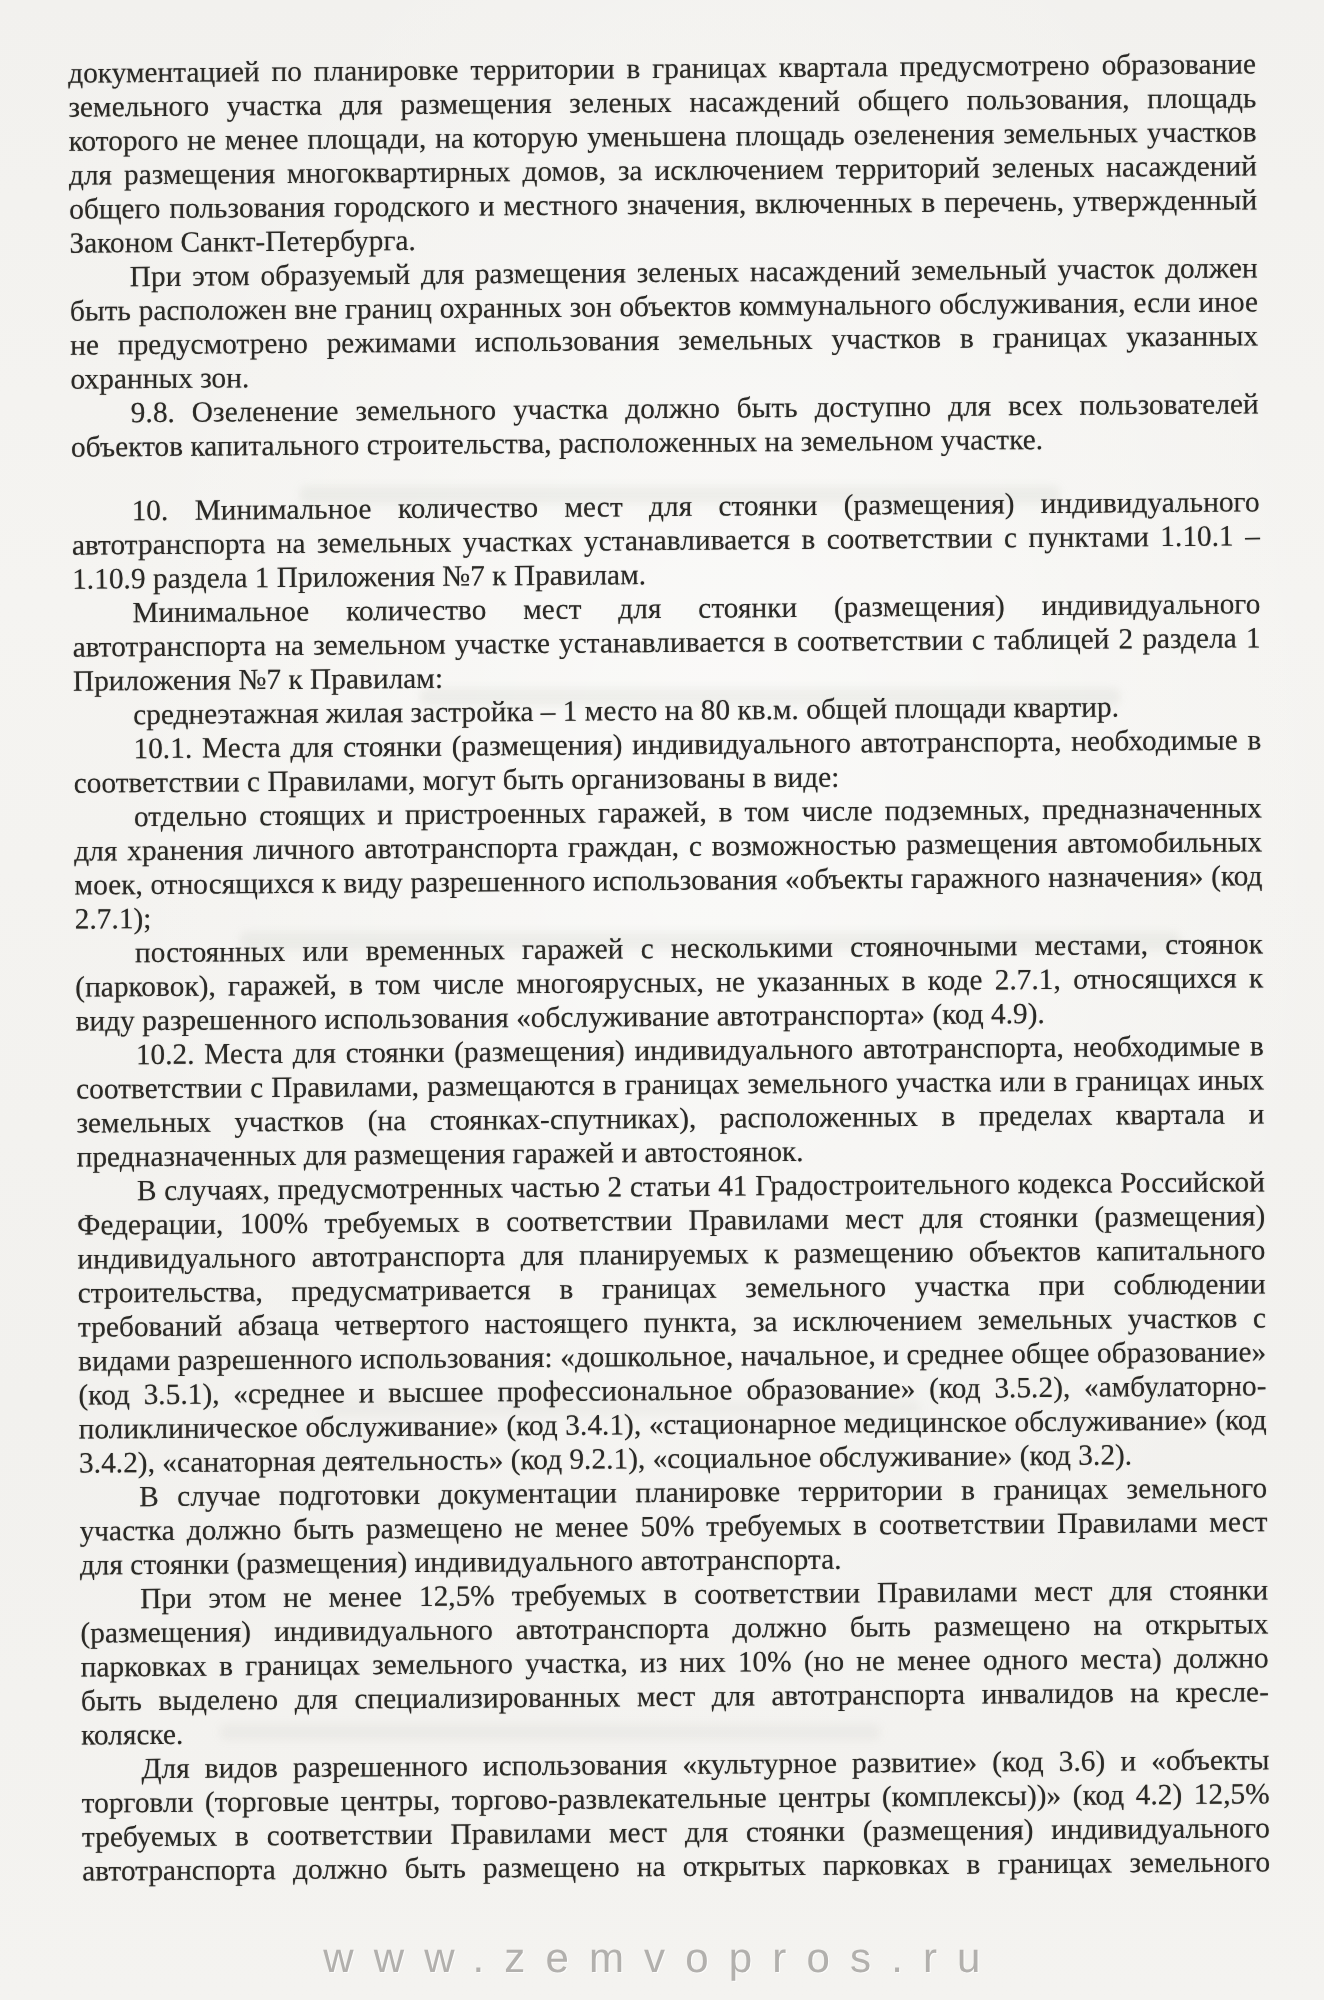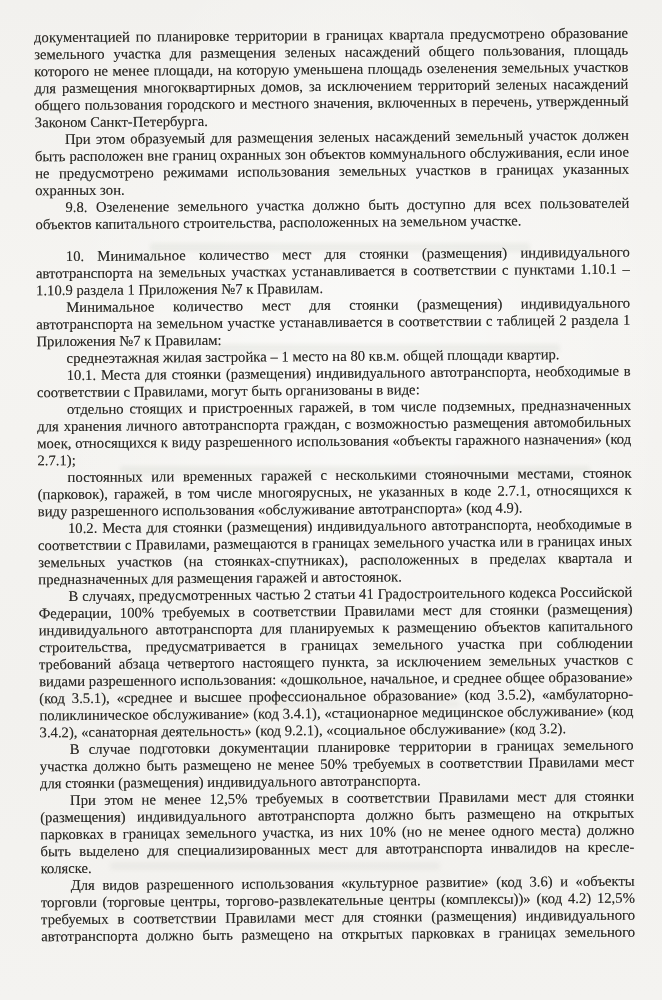--- a/index.html
+++ b/index.html
@@ -94,14 +94,15 @@
       <p class="para">отдельно стоящих и пристроенных гаражей, в том числе подземных, предназначенных для хранения личного автотранспорта граждан, с возможностью размещения автомобильных моек, относящихся к виду разрешенного использования «объекты гаражного назначения» (код 2.7.1);</p>
       <p class="para">постоянных или временных гаражей с несколькими стояночными местами, стоянок (парковок), гаражей, в том числе многоярусных, не указанных в коде 2.7.1, относящихся к виду разрешенного использования «обслуживание автотранспорта» (код 4.9).</p>
       <p class="para">10.2. Места для стоянки (размещения) индивидуального автотранспорта, необходимые в соответствии с Правилами, размещаются в границах земельного участка или в границах иных земельных участков (на стоянках-спутниках), расположенных в пределах квартала и предназначенных для размещения гаражей и автостоянок.</p>
       <p class="para">В случаях, предусмотренных частью 2 статьи 41 Градостроительного кодекса Российской Федерации, 100% требуемых в соответствии Правилами мест для стоянки (размещения) индивидуального автотранспорта для планируемых к размещению объектов капитального строительства, предусматривается в границах земельного участка при соблюдении требований абзаца четвертого настоящего пункта, за исключением земельных участков с видами разрешенного использования: «дошкольное, начальное, и среднее общее образование» (код 3.5.1), «среднее и высшее профессиональное образование» (код 3.5.2), «амбулаторно-поликлиническое обслуживание» (код 3.4.1), «стационарное медицинское обслуживание» (код 3.4.2), «санаторная деятельность» (код 9.2.1), «социальное обслуживание» (код 3.2).</p>
       <p class="para">В случае подготовки документации планировке территории в границах земельного участка должно быть размещено не менее 50% требуемых в соответствии Правилами мест для стоянки (размещения) индивидуального автотранспорта.</p>
       <p class="para">При этом не менее 12,5% требуемых в соответствии Правилами мест для стоянки (размещения) индивидуального автотранспорта должно быть размещено на открытых парковках в границах земельного участка, из них 10% (но не менее одного места) должно быть выделено для специализированных мест для автотранспорта инвалидов на кресле-коляске.</p>
       <p class="para justify-last">Для видов разрешенного использования «культурное развитие» (код 3.6) и «объекты торговли (торговые центры, торгово-развлекательные центры (комплексы))» (код 4.2) 12,5% требуемых в соответствии Правилами мест для стоянки (размещения) индивидуального автотранспорта должно быть размещено на открытых парковках в границах земельного</p>
     </div>
   </div>
 
+  <div class="watermark">www.zemvopros.ru</div>
 
 </div>
 
 </body></html>

